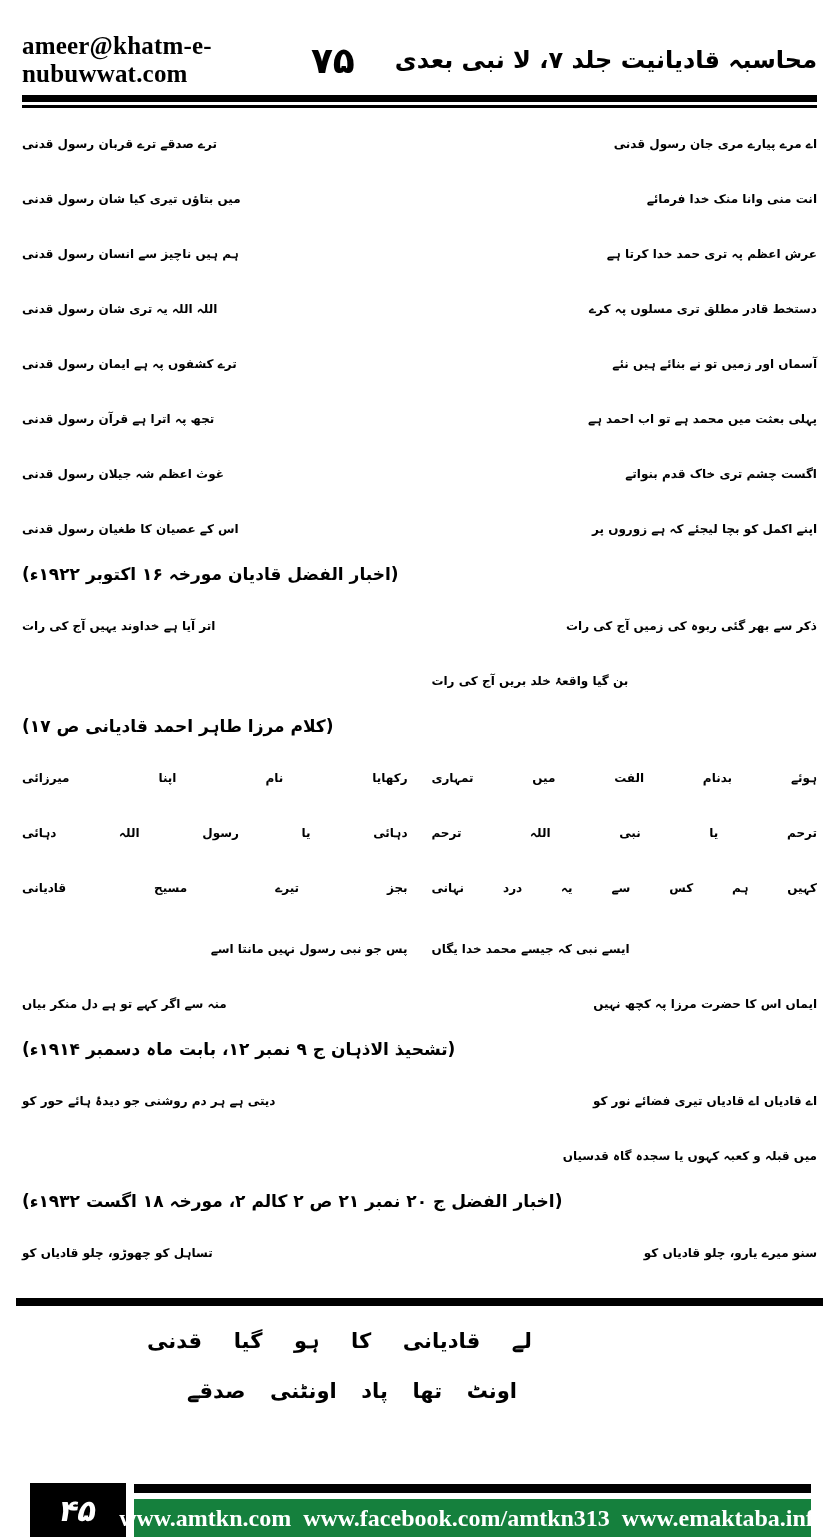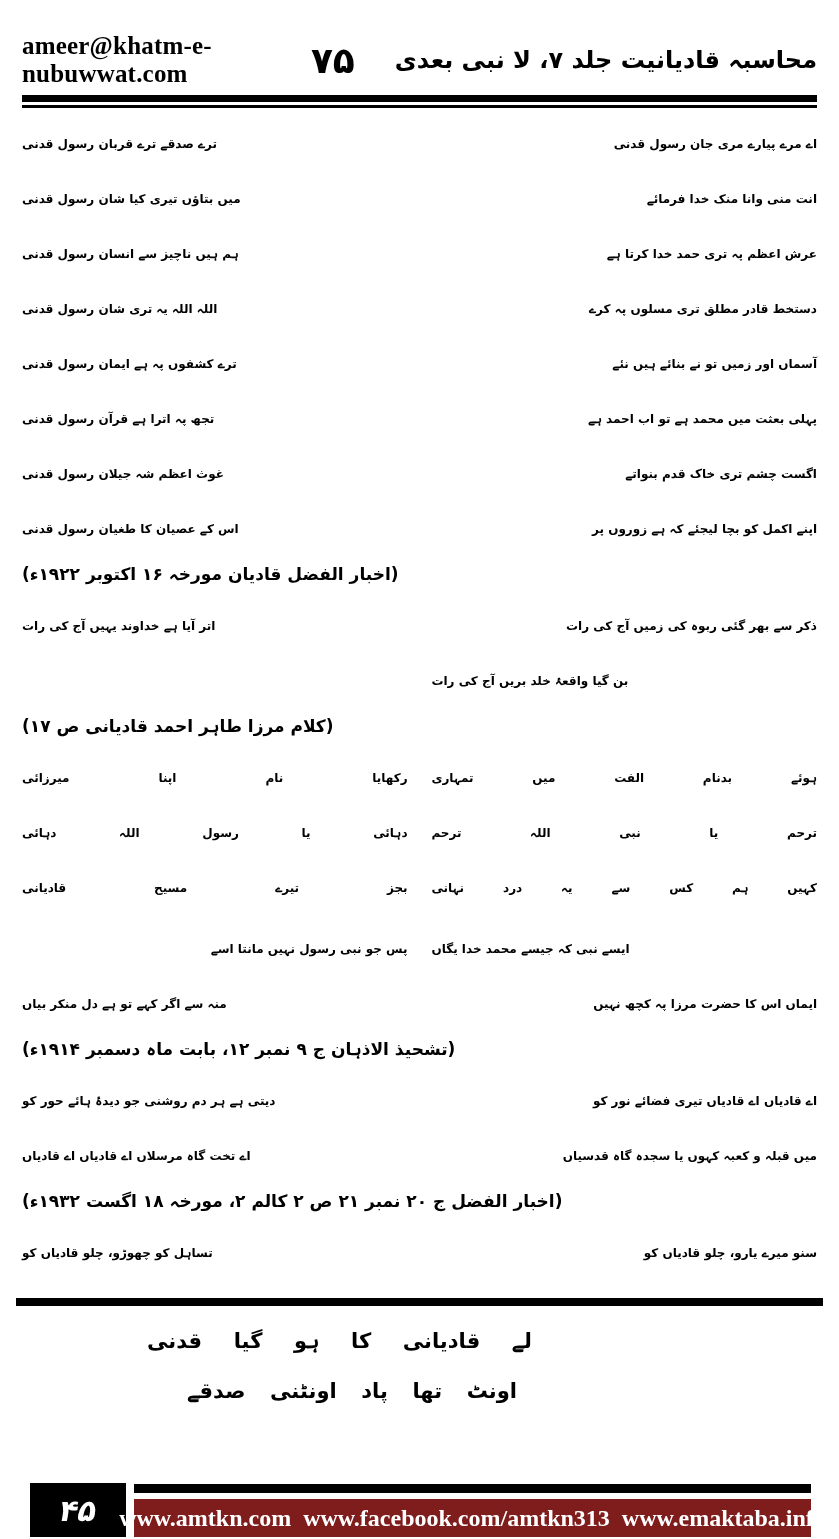--- a/index.html
+++ b/index.html
@@ -53,21 +53,21 @@
   .footer{margin-top:auto;position:relative;height:58px;}
   .footer .corner{
     position:absolute;left:8px;bottom:2px;width:96px;height:54px;background:#000;
     display:flex;align-items:center;justify-content:center;
   }
   .footer .corner span{
     color:#fff;font-weight:700;font-size:30px;transform:skewX(-12deg);
   }
   .footer .stripe{position:absolute;left:112px;right:6px;bottom:46px;height:9px;background:#000;}
   .footer .bar{
-    position:absolute;left:112px;right:6px;bottom:2px;height:38px;background:#7f1d1d;
+    position:absolute;left:112px;right:6px;bottom:2px;height:38px;background:#15803d;
     display:flex;align-items:center;justify-content:center;gap:12px;
     font-family:"Liberation Serif",serif;font-weight:700;font-size:24px;color:#fff;
     white-space:nowrap;direction:ltr;
   }
 </style>
 </head>
 <body>
 
 <div class="page">
 
@@ -150,21 +150,20 @@
         </div>
         <div class="citation">(تشحیذ الاذہان ج ۹ نمبر ۱۲، بابت ماہ دسمبر ۱۹۱۴ء)</div>
       </div>
       <div class="section">
         <div class="row">
           <div class="mis mis1">اے قادیاں اے قادیاں تیری فضائے نور کو</div>
           <div class="mis mis2">دیتی ہے ہر دم روشنی جو دیدۂ ہائے حور کو</div>
         </div>
         <div class="row">
           <div class="mis mis1">میں قبلہ و کعبہ کہوں یا سجدہ گاہ قدسیاں</div>
-          <div class="mis mis2">اے تخت گاہ مرسلاں اے قادیاں اے قادیاں</div>
         </div>
         <div class="citation">(اخبار الفضل ج ۲۰ نمبر ۲۱ ص ۲ کالم ۲، مورخہ ۱۸ اگست ۱۹۳۲ء)</div>
       </div>
       <div class="section">
         <div class="row">
           <div class="mis mis1">سنو میرے یارو، چلو قادیاں کو</div>
           <div class="mis mis2">تساہل کو چھوڑو، چلو قادیاں کو</div>
         </div>
       </div>
     </div>

